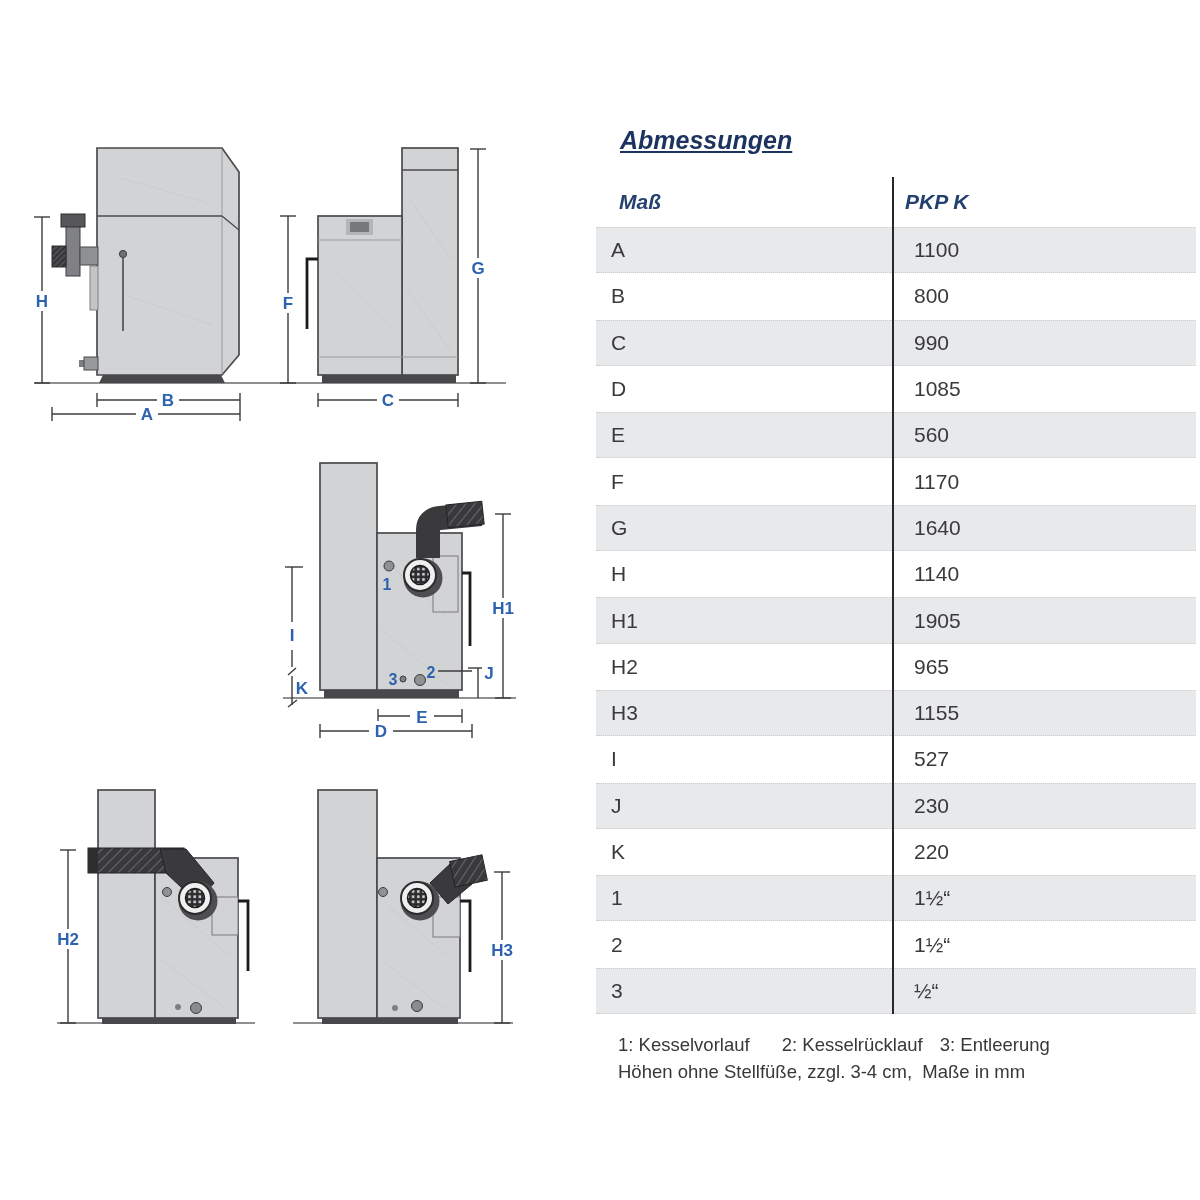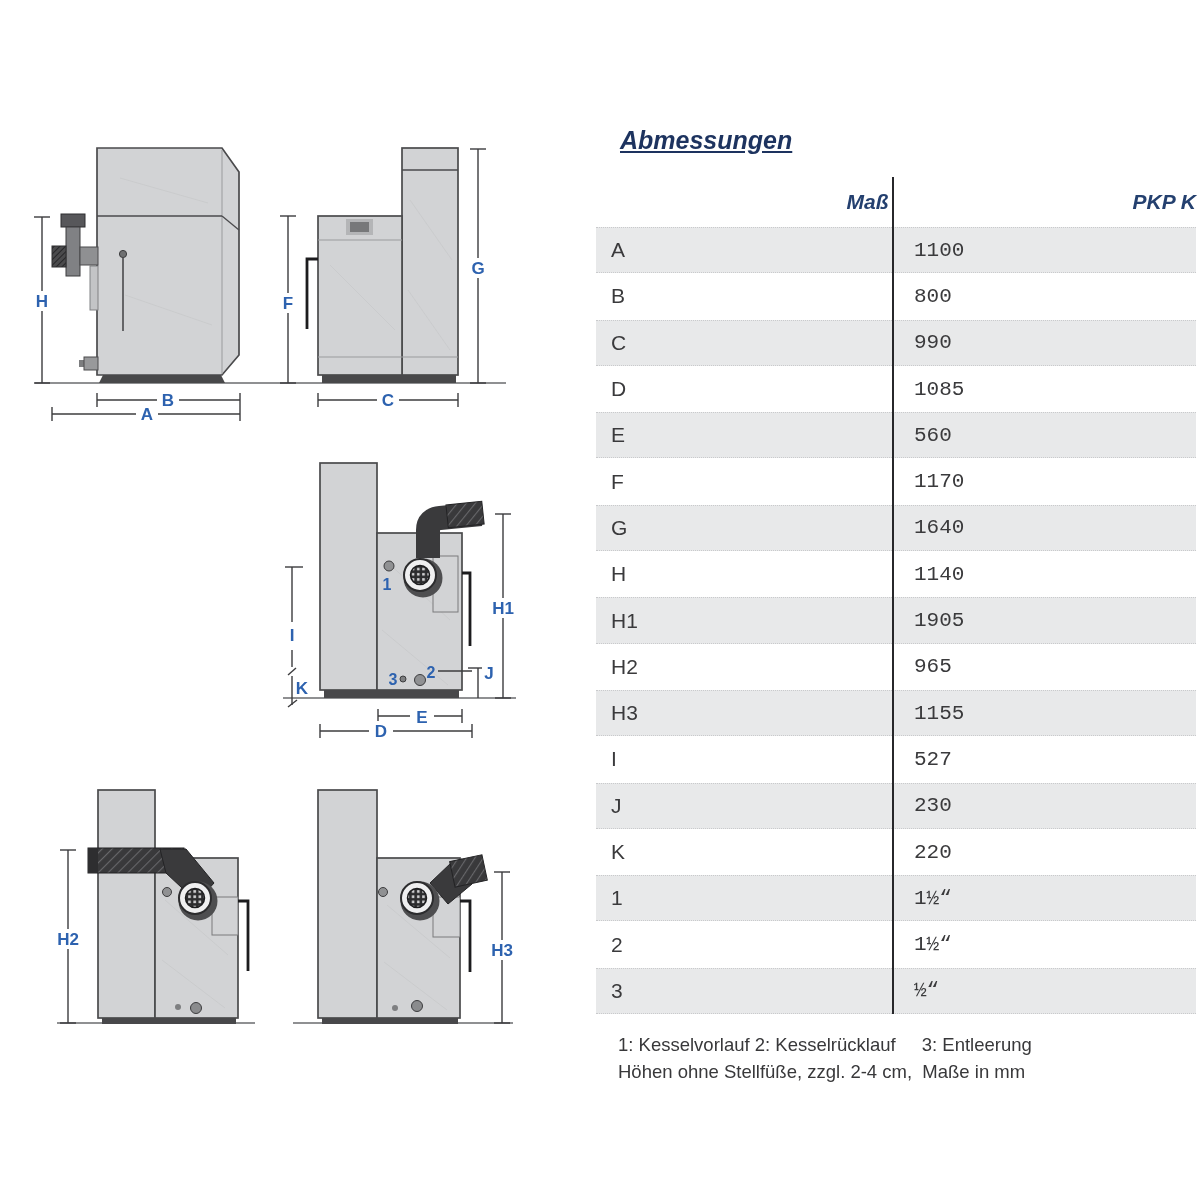--- a/index.html
+++ b/index.html
@@ -14,34 +14,34 @@
   .dim{stroke:#3c3c3e;stroke-width:1.4;fill:none;}
   .dl{font:700 17px "Liberation Sans",sans-serif;fill:#2d62af;text-anchor:middle;}
   .co{font:700 16px "Liberation Sans",sans-serif;fill:#2d62af;text-anchor:middle;}
   .lbg{fill:#ffffff;}
   .handle{stroke:#1c1c1e;stroke-width:2.8;fill:none;}
 
   .panel{position:absolute;left:596px;top:118px;width:600px;height:1000px;}
   .title{position:absolute;left:24px;top:8px;font:italic 700 25px "Liberation Sans",sans-serif;
          color:#1d335f;text-decoration:underline;}
   .thead{position:absolute;left:0;top:59px;width:100%;height:50px;display:flex;align-items:center;
-         font:italic 700 21px "Liberation Sans",sans-serif;color:#24406f;justify-content:flex-end;}
+         font:italic 700 21px "Liberation Sans",sans-serif;color:#24406f;}
   .thead .c1{width:297px;padding-left:23px;box-sizing:border-box;}
   .thead .c2{padding-left:12px;box-sizing:border-box;}
   .rows{position:absolute;left:0;top:109px;width:100%;}
   .trow{height:46.3px;display:flex;align-items:center;box-sizing:border-box;
         font-size:21px;color:#3a3a3c;}
   .trow.gray{background:#e8e9ea;border-top:1px dotted #c9cacc;border-bottom:1px dotted #c9cacc;}
   .trow .c1{width:297px;padding-left:15px;box-sizing:border-box;}
-  .trow .c2{padding-left:21px;box-sizing:border-box;font-family:Liberation Mono, monospace;}
+  .trow .c2{padding-left:21px;box-sizing:border-box;}
   .divider{position:absolute;left:296px;top:59px;width:2px;height:837px;background:#27272a;}
   .legend{position:absolute;left:22px;top:913px;width:575px;font-size:18.5px;line-height:27px;
           color:#38383a;}
-  .legend .li1{}
-  .legend .li2{margin-right:21px;text-align:center;}
+  .legend .li1{margin-right:27px;}
+  .legend .li2{margin-right:12px;text-align:center;}
   .legend-note{white-space:pre-wrap;}
 </style>
 </head>
 <body>
 
 <div class="page">
 
   <svg class="drawings" width="580" height="1200" viewBox="0 0 580 1200">
     <defs>
       <pattern id="hatch" width="7" height="7" patternUnits="userSpaceOnUse" patternTransform="rotate(45)">
@@ -330,17 +330,17 @@
       </div>
 
     <div class="divider"></div>
 
     <div class="legend">
       <div class="legend-line1">
         <span class="li1">1: Kesselvorlauf</span>
         <span class="li2">2: Kesselrücklauf</span>
         <span>3: Entleerung</span>
       </div>
-      <div class="legend-note">Höhen ohne Stellfüße, zzgl. 2-4 cm,  Maße in mm</div>
+      <div class="legend-note">Höhen ohne Stellfüße, zzgl. 3-4 cm,  Maße in mm</div>
     </div>
   </div>
 
 </div>
 
 </body></html>

